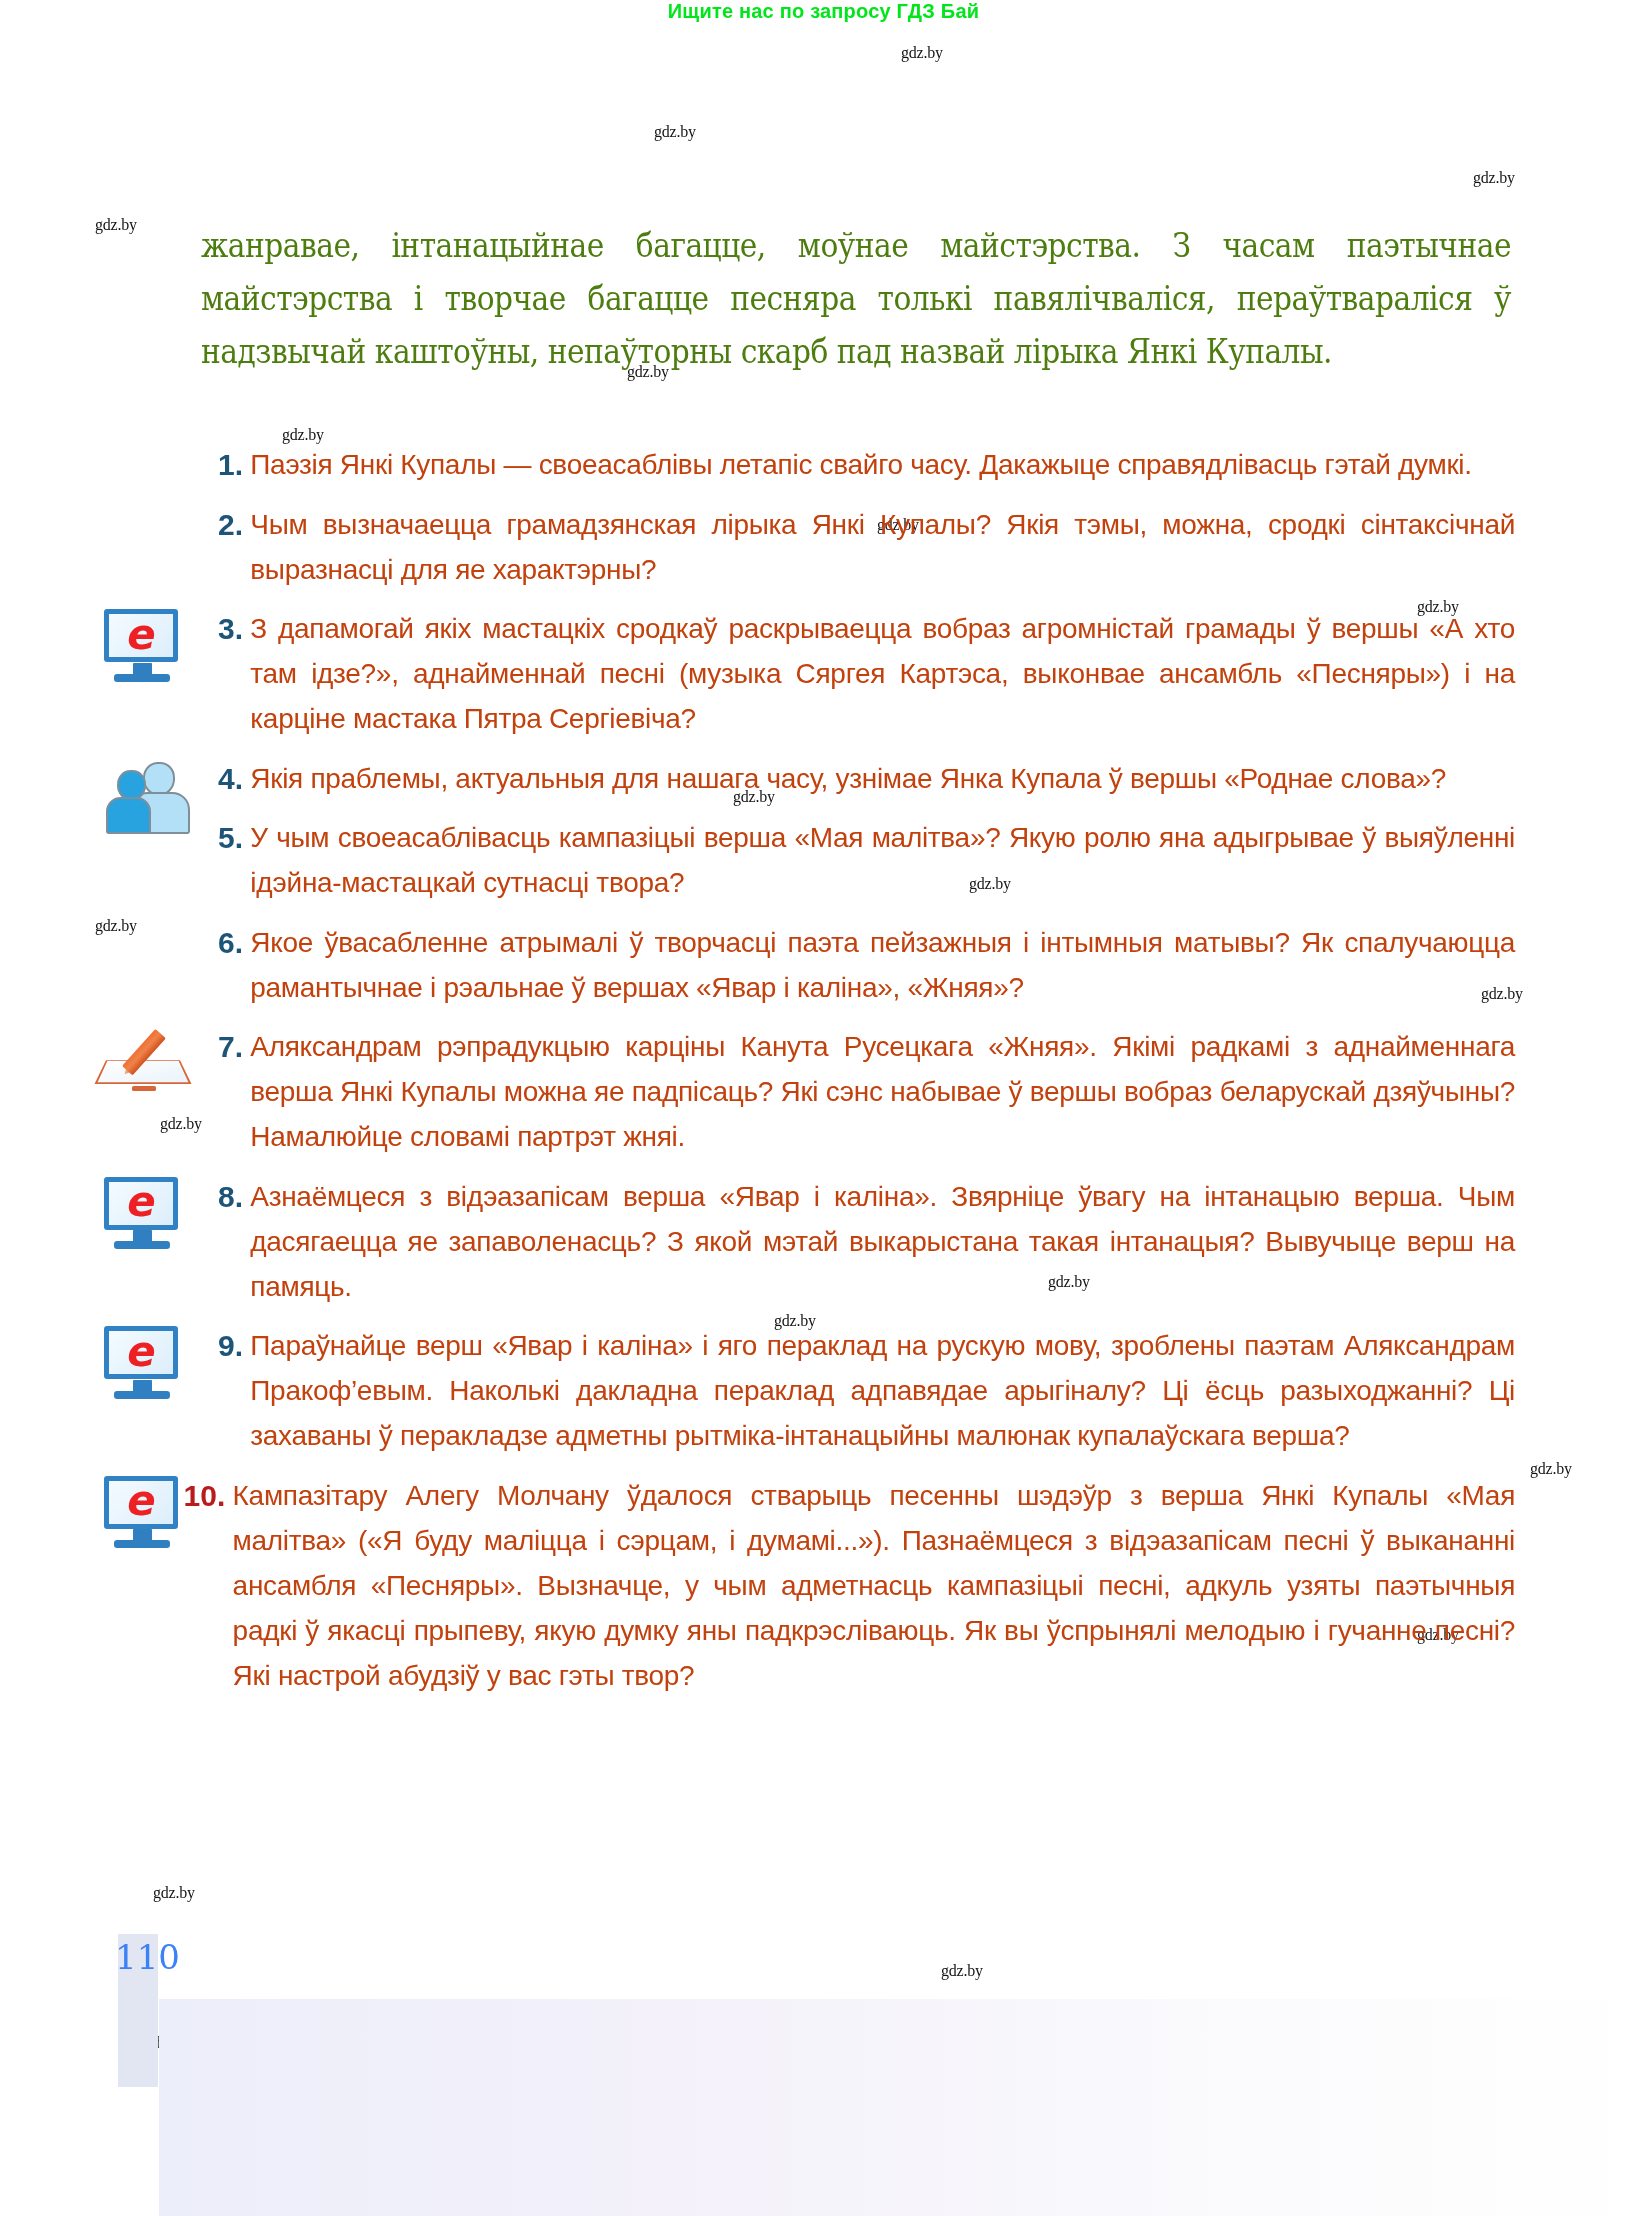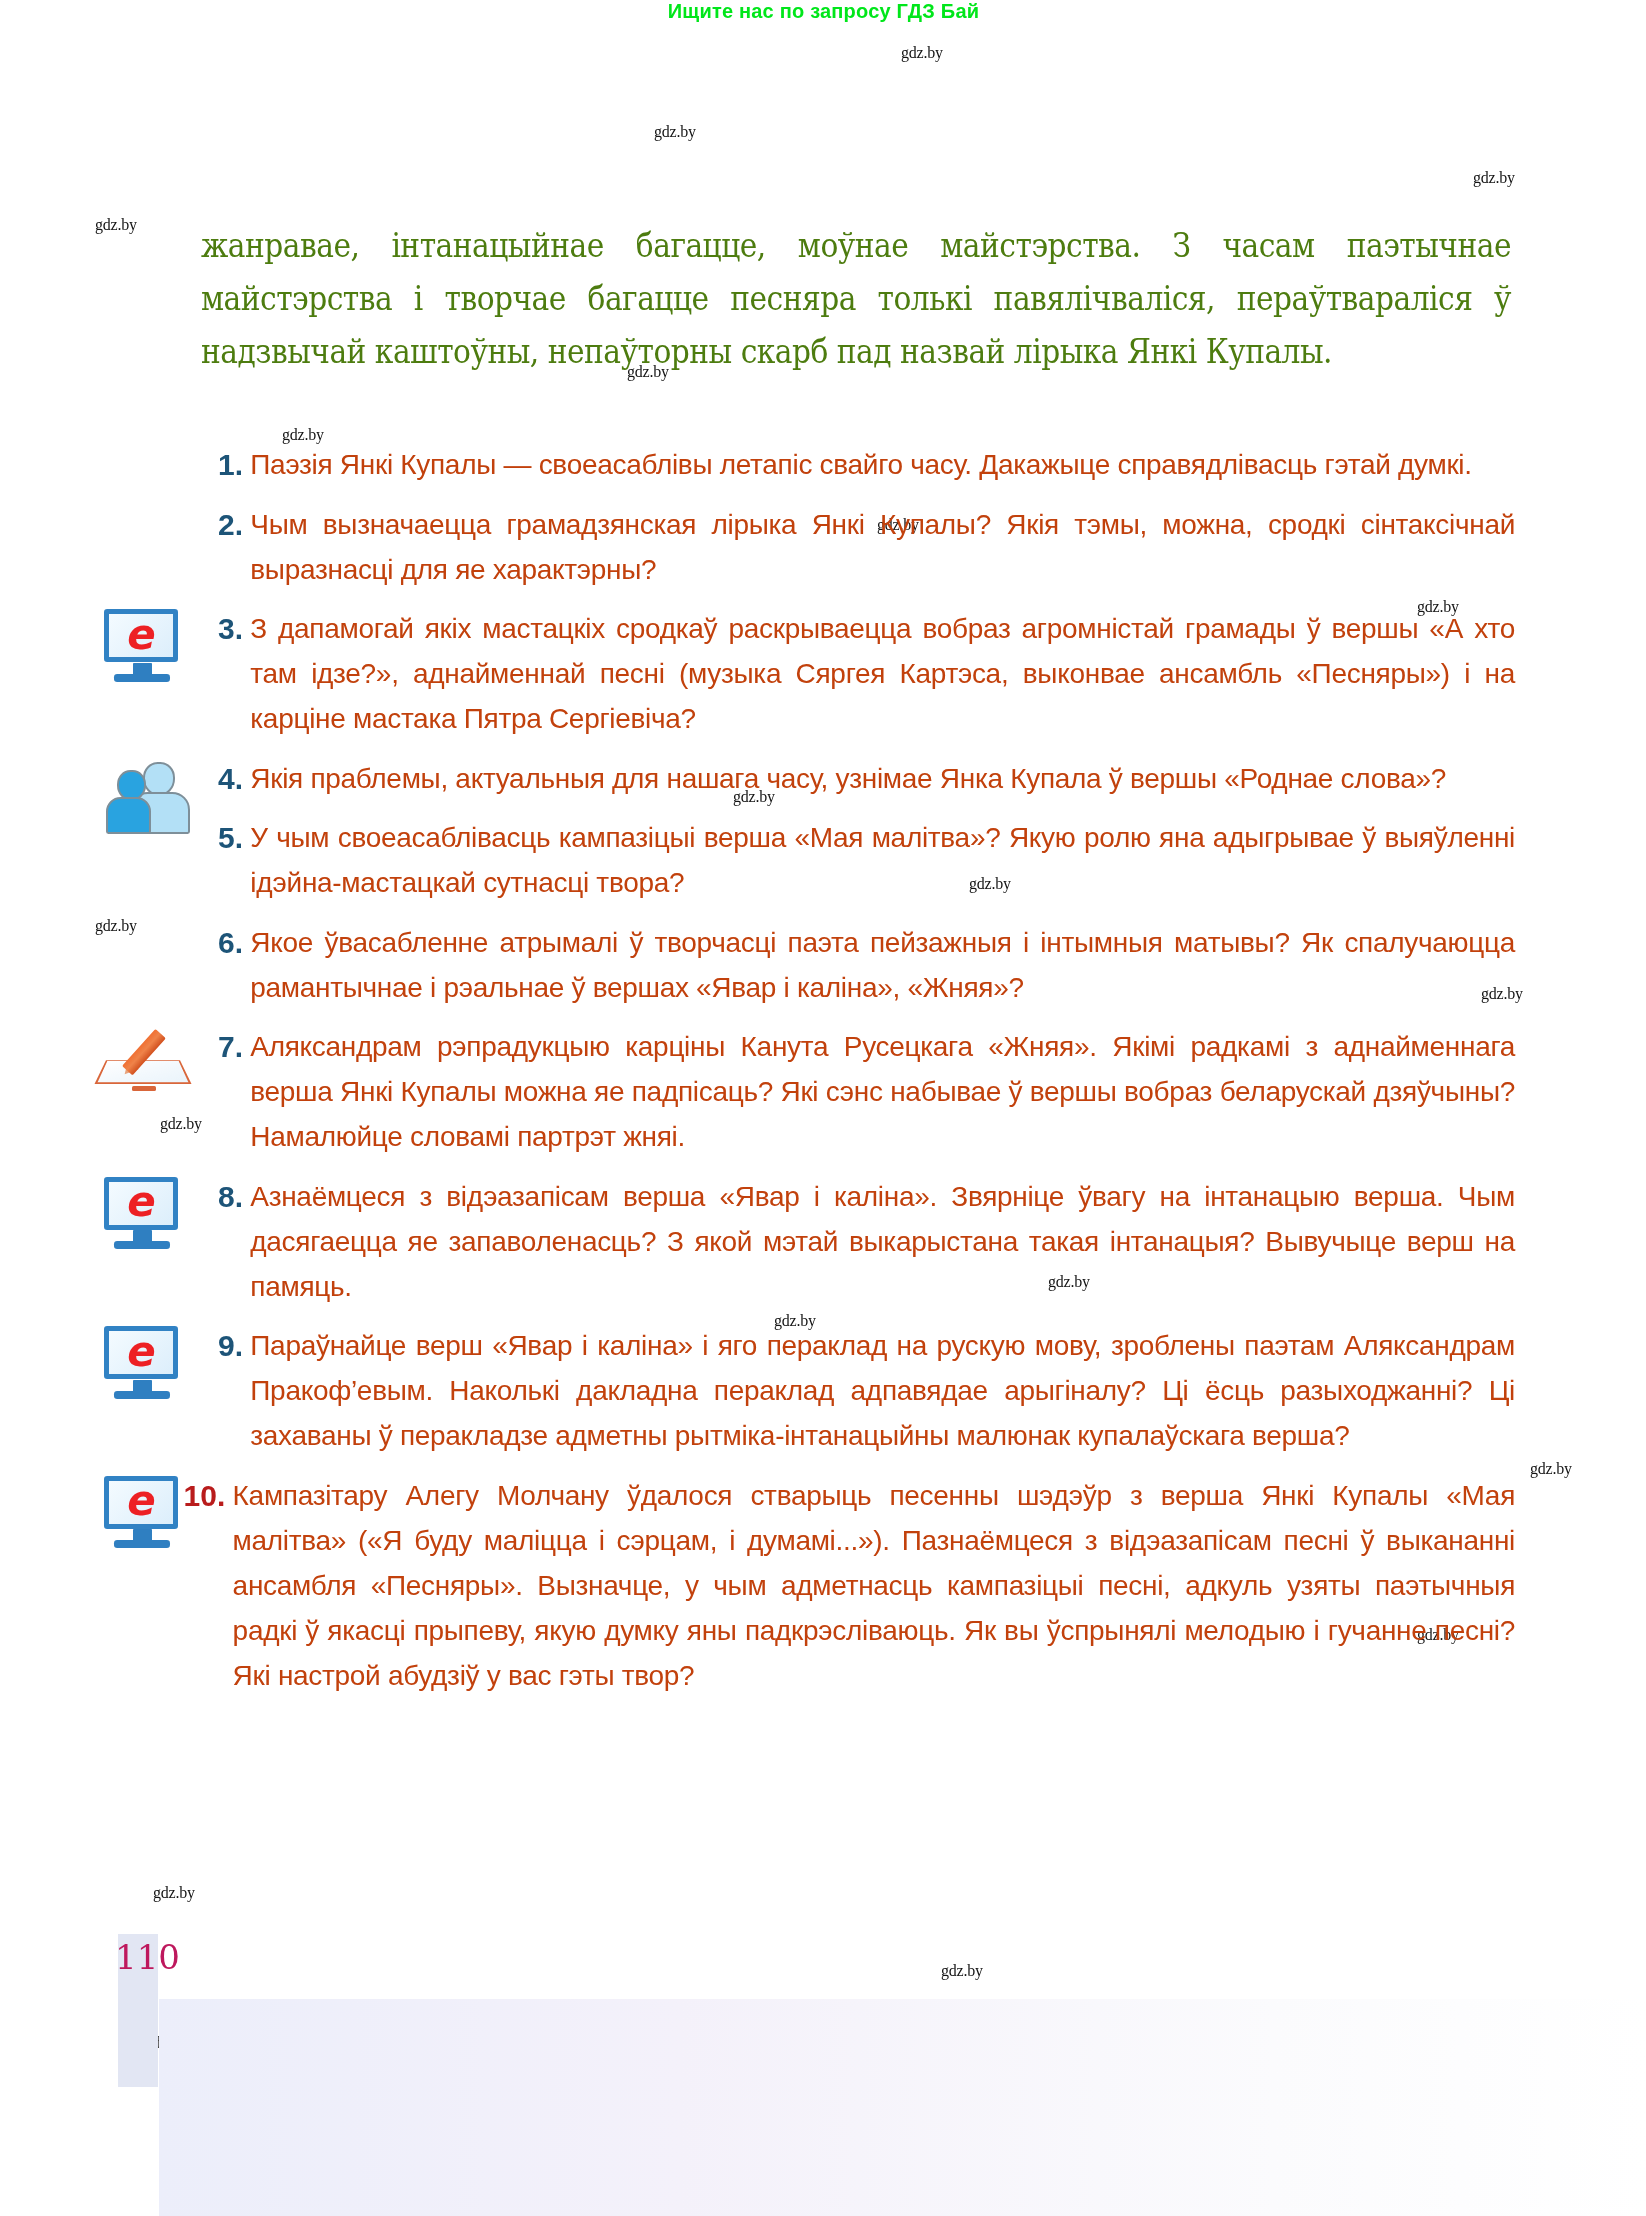--- a/index.html
+++ b/index.html
@@ -216,21 +216,21 @@
     height: 153px;
     background: #e2e6f3;
   }
   #page-number {
     position: absolute;
     left: 115px;
     top: 1937px;
     width: 81px;
     font-family: "DejaVu Serif", "Liberation Serif", serif;
     font-size: 34px;
-    color: #be185d;
+    color: #3b82f6;
     text-align: left;
     letter-spacing: 0px;
   }
 
   
   #rights-stripe {
     position: absolute;
     left: 159px;
     top: 1999px;
     width: 1488px;

